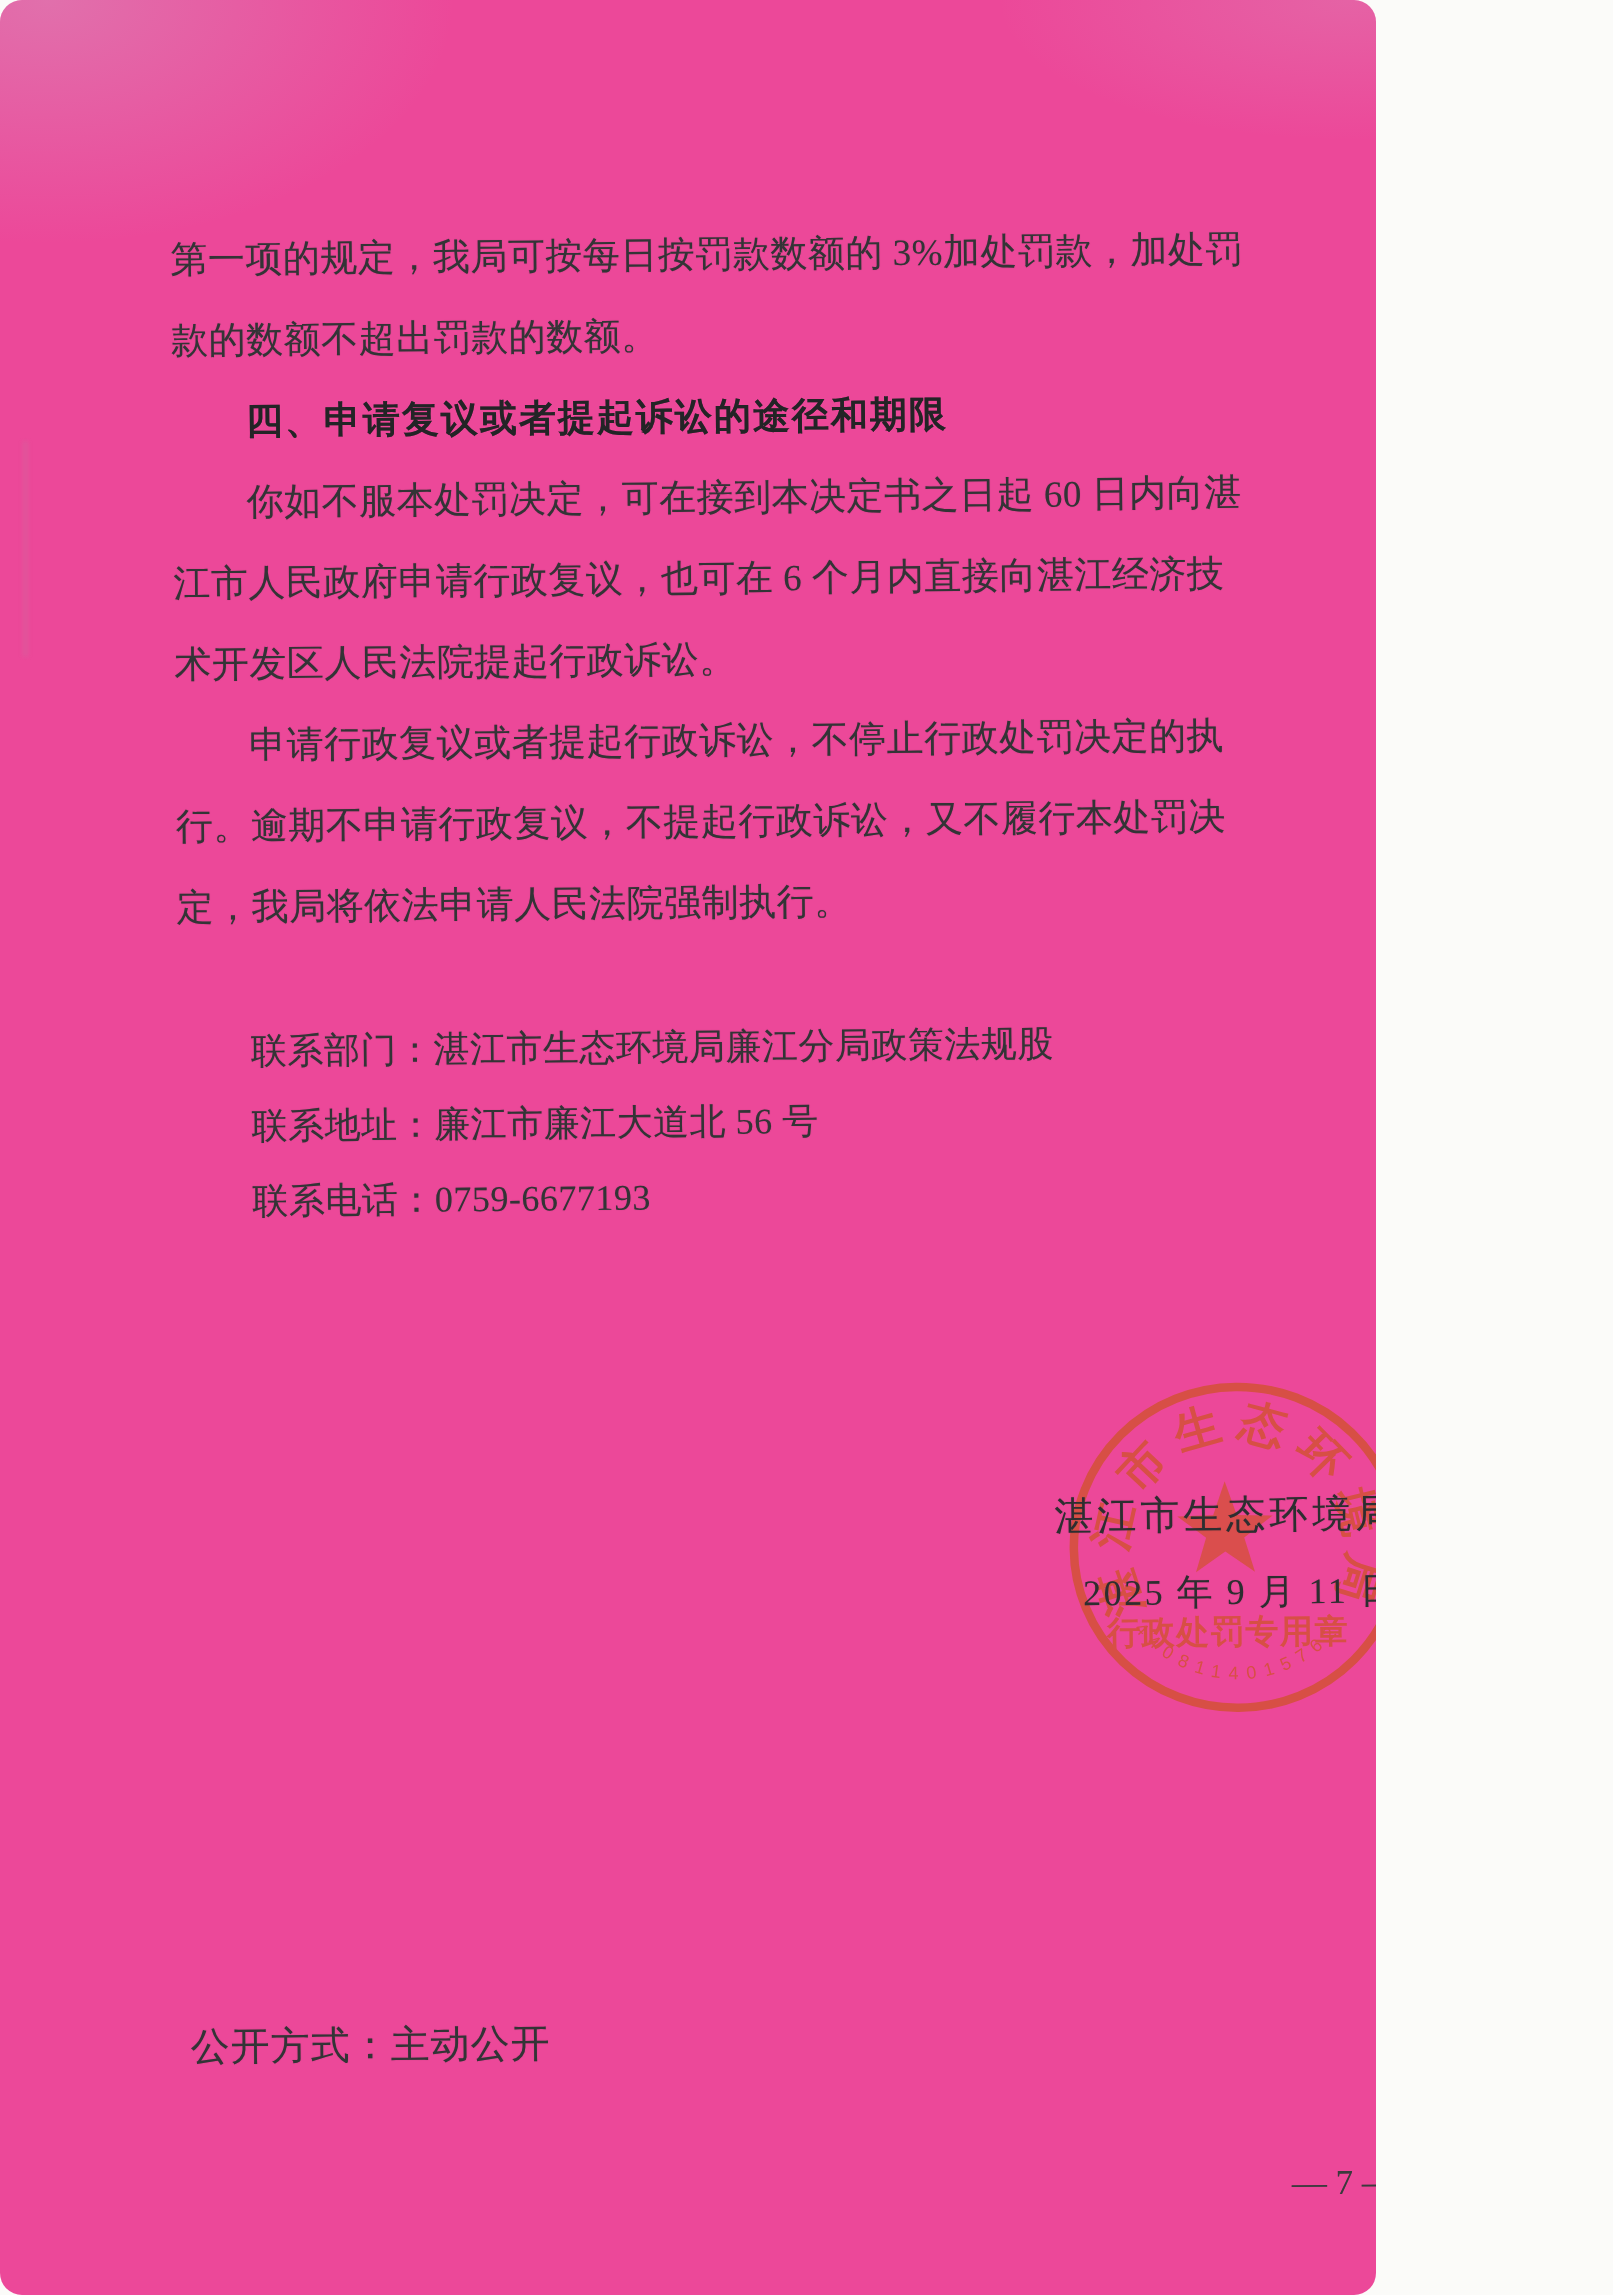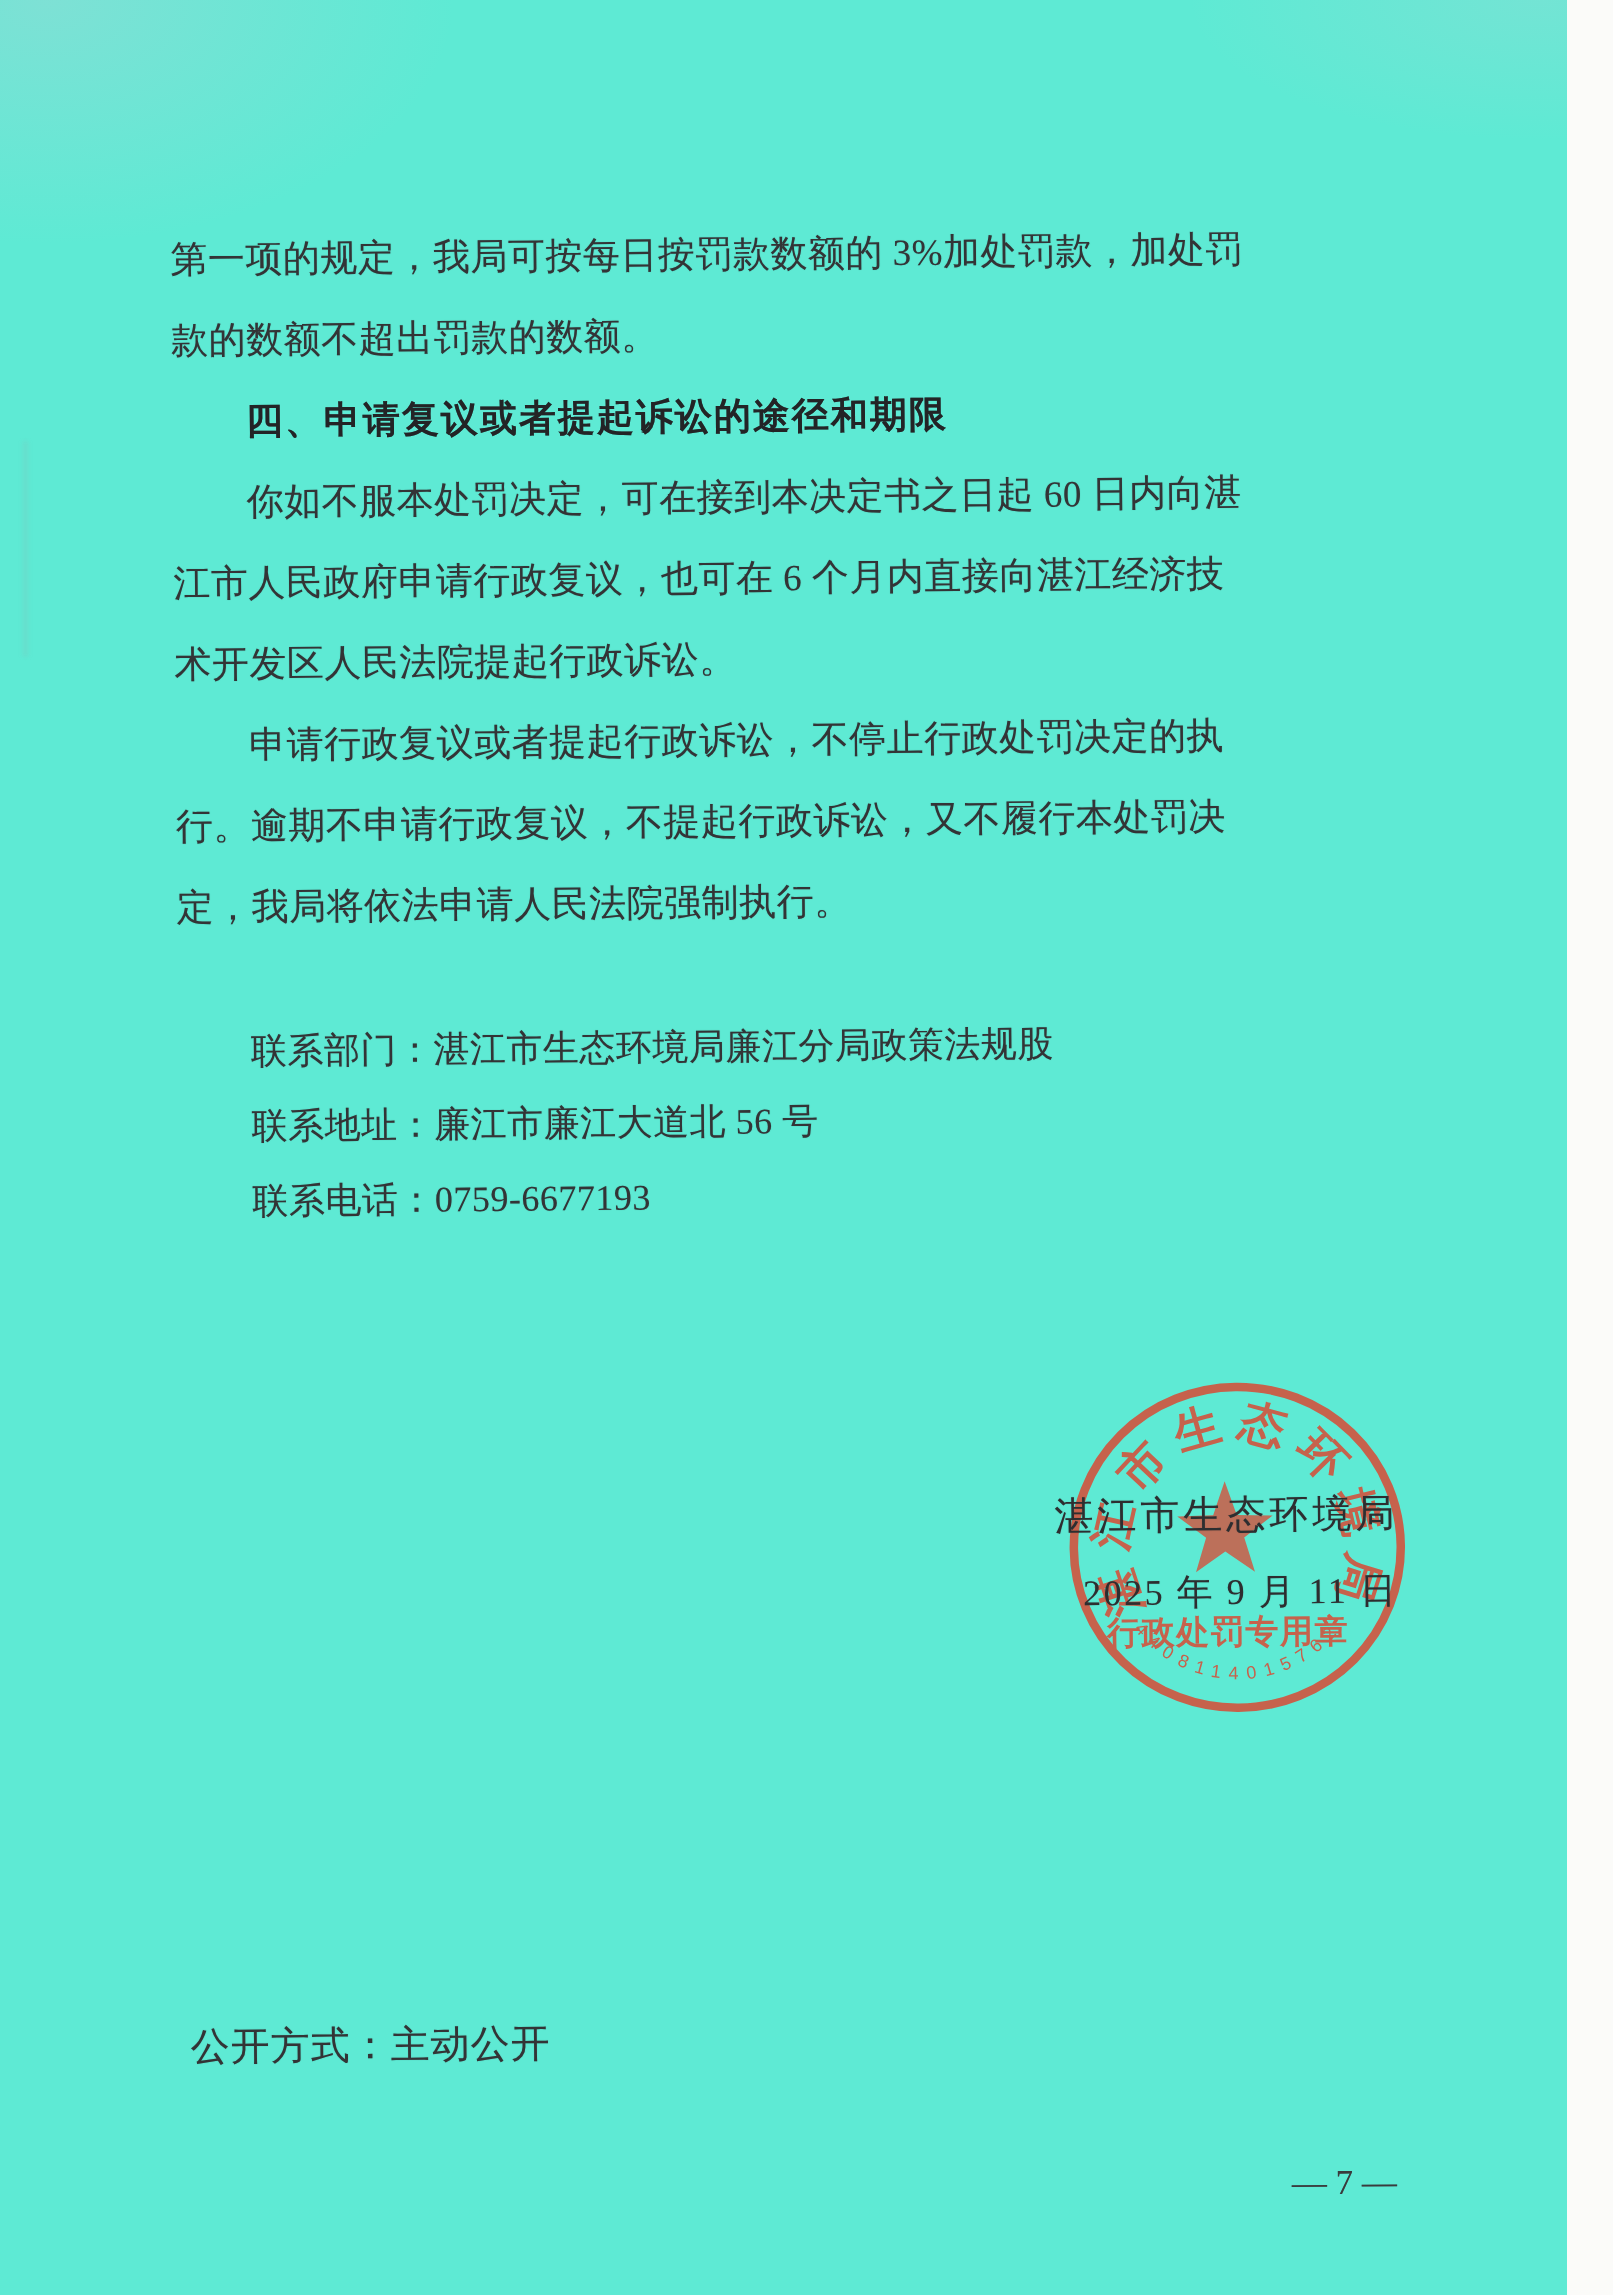--- a/index.html
+++ b/index.html
@@ -6,24 +6,25 @@
   html, body {
     margin: 0;
     padding: 0;
     width: 1613px;
     height: 2295px;
     background: #fbfbf9;
     font-family: "Liberation Serif", serif;
   }
   .page {
     position: relative;
-    width: 1567px;
+    width: 1376px;
     height: 2295px;
-    background: #5eead4;
+    background: #ec4899;
     overflow: hidden;
+    border-radius: 22px;
   }
   
   .tint-tl {
     position: absolute; left: 0; top: 0; width: 803px; height: 552px;
     background: radial-gradient(ellipse 627px 376px at 6% 0%,
                 rgba(199,203,215,0.30), rgba(199,203,215,0.0) 65%);
     pointer-events: none;
   }
   .tint-tr {
     position: absolute; right: 0; top: 0; width: 702px; height: 261px;

